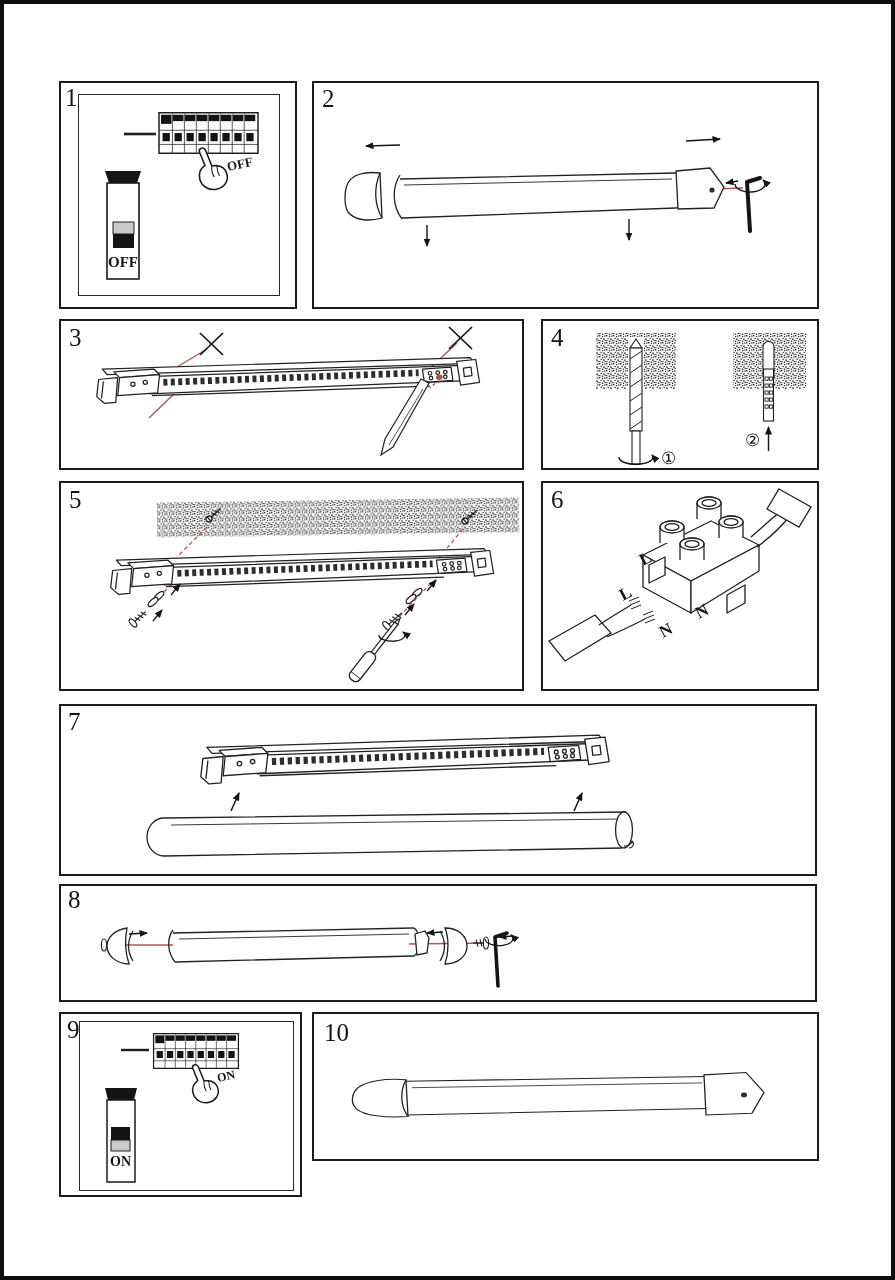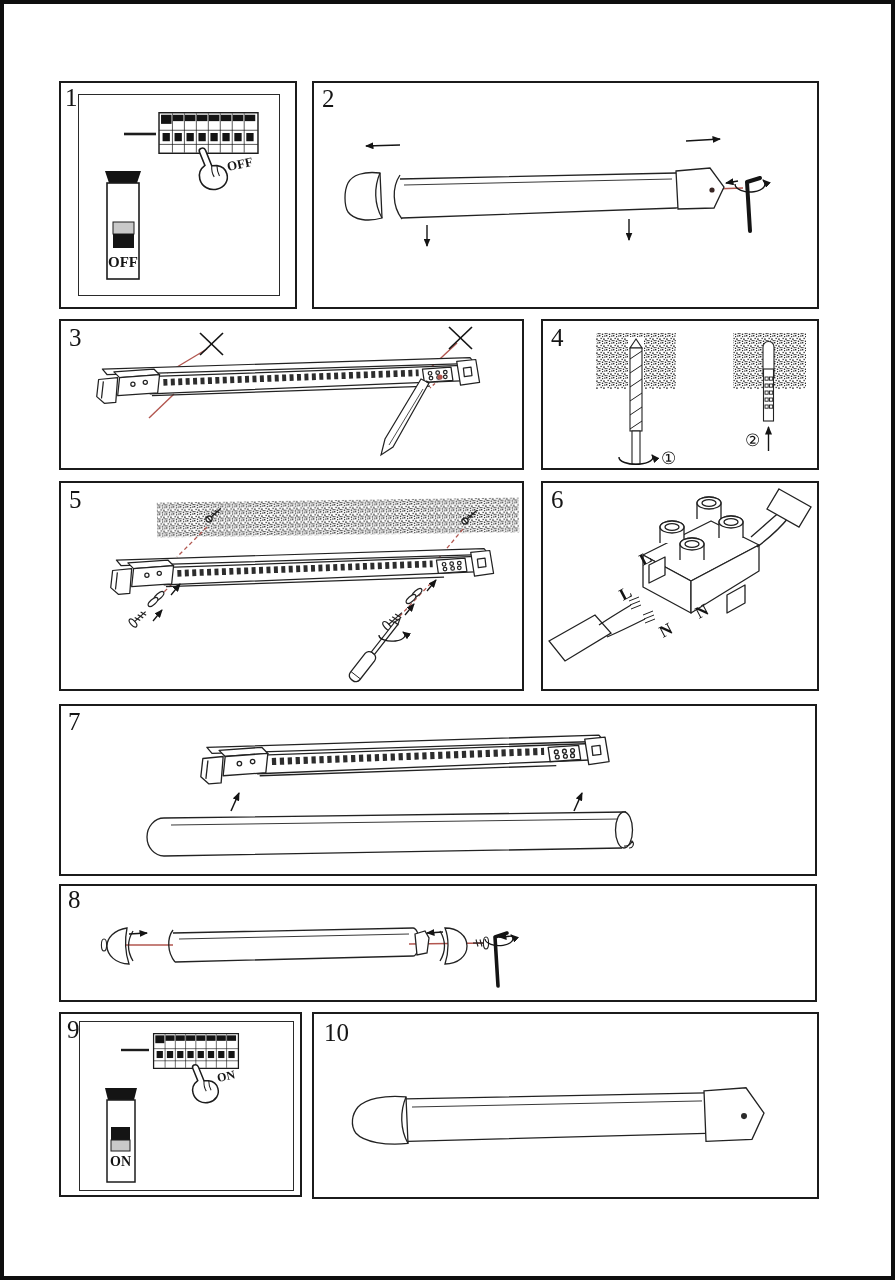--- a/index.html
+++ b/index.html
@@ -397,21 +397,21 @@
     <g>
       <polygon points="44,74 76,74 73,86 47,86" fill="#141414"></polygon>
       <rect x="46" y="86" width="28" height="82" fill="#fff" stroke="#1c1c1c" stroke-width="1.5"></rect>
       <rect x="50" y="113" width="19" height="13" fill="#141414"></rect>
       <rect x="50" y="126" width="19" height="11" fill="#c9c9c9" stroke="#1c1c1c" stroke-width="1"></rect>
       <text x="59.5" y="152" font-size="14" font-weight="bold" text-anchor="middle">ON</text>
     </g>
   </svg>
 </div>
 
-<div class="panel" style="left:308px;top:1008px;width:507px;height:187px;">
+<div class="panel" style="left:308px;top:1008px;width:507px;height:149px;">
   <div class="n" style="left:10px;top:6px;">10</div>
   <svg class="draw" viewBox="0 0 503 181" preserveAspectRatio="none">
     <g fill="#fff" stroke="#222" stroke-width="1.3">
       <path d="M92,82 C70,80 52,84 44,92 C38,99 36,110 42,118 C50,127 72,130 94,128 Z"></path>
       <path d="M92,82 C86,96 86,114 94,128" fill="none"></path>
       <path d="M92,84 L392,78 M94,126 L392,118" fill="none"></path>
       <path d="M98,92 L388,86" fill="none" stroke-width="0.9"></path>
       <polygon points="390,76 432,73 450,98 438,124 392,126"></polygon>
       <circle cx="430" cy="101" r="3" fill="#2b2b2b" stroke="none"></circle>
     </g>

